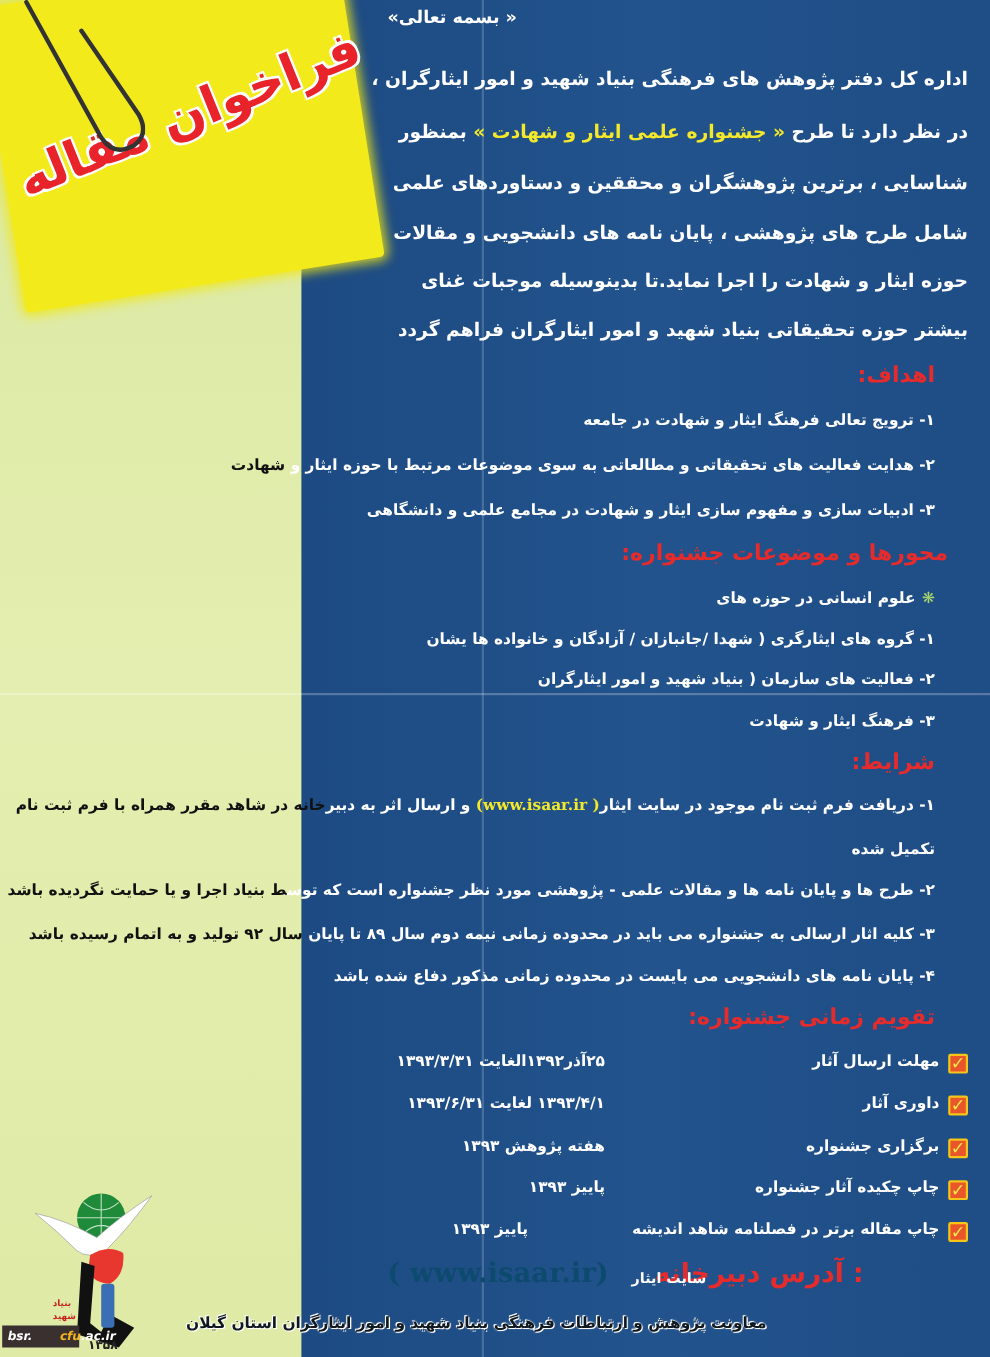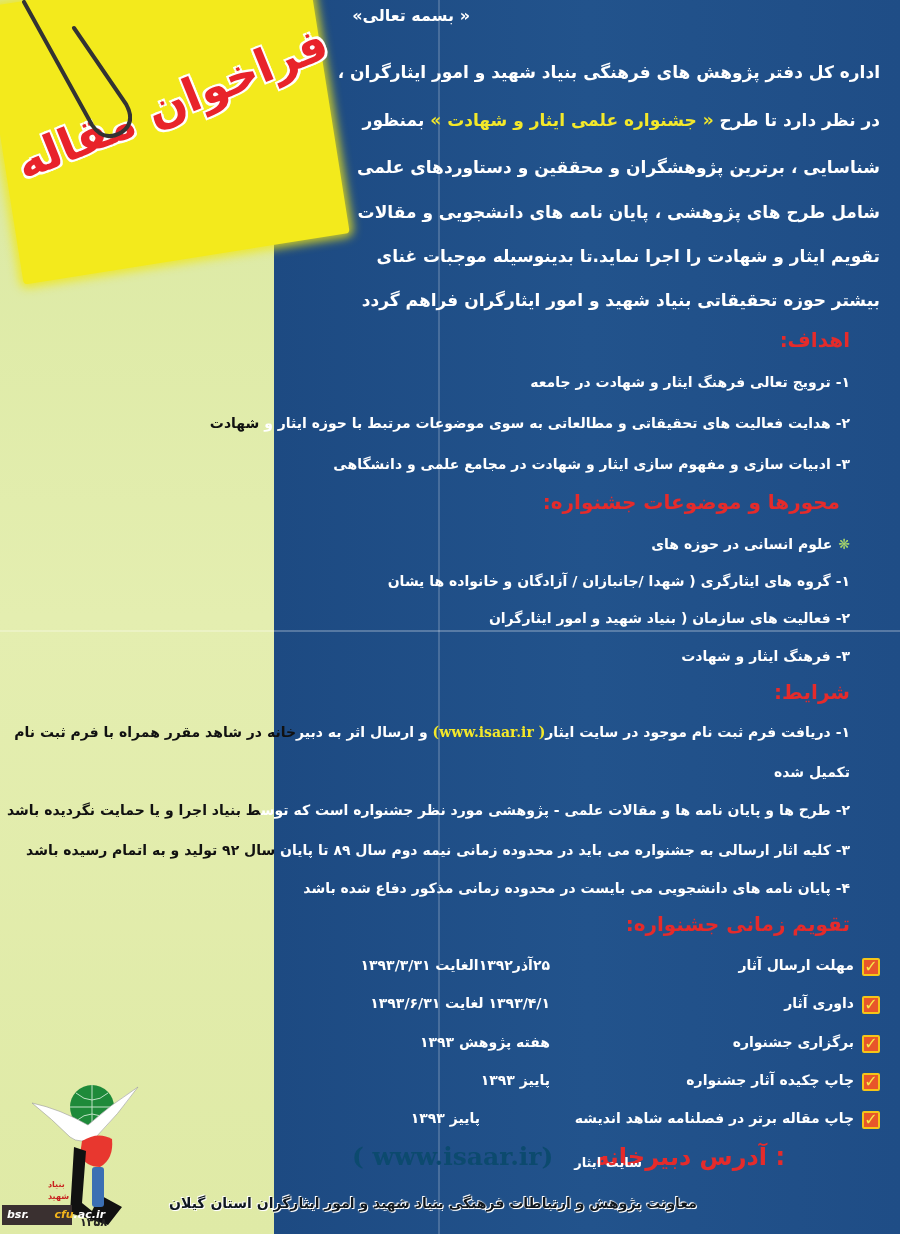--- a/index.html
+++ b/index.html
@@ -98,29 +98,29 @@
 
 <div class="content">
   <div class="line bismillah">« بسمه تعالی»</div>
 
   <div class="line intro" style="top:62px;">اداره کل دفتر پژوهش های فرهنگی بنیاد شهید و امور ایثارگران ،</div>
   <div class="line intro" style="top:110px;">
     <span>در نظر دارد تا طرح </span><span class="highlight">« جشنواره علمی ایثار و شهادت »</span><span> بمنظور</span>
   </div>
   <div class="line intro" style="top:157px;">شناسایی ، برترین پژوهشگران و محققین و دستاوردهای علمی</div>
   <div class="line intro" style="top:202px;">شامل طرح های پژوهشی ، پایان نامه های دانشجویی و مقالات</div>
-  <div class="line intro" style="top:246px;">تقویم ایثار و شهادت را اجرا نماید.تا بدینوسیله موجبات غنای</div>
+  <div class="line intro" style="top:246px;">حوزه ایثار و شهادت را اجرا نماید.تا بدینوسیله موجبات غنای</div>
   <div class="line intro" style="top:290px;">بیشتر حوزه تحقیقاتی بنیاد شهید و امور ایثارگران فراهم گردد</div>
 
   <div class="line heading" style="right:30px; top:328px;">اهداف:</div>
   <div class="line item" style="right:30px; top:374px;">۱- ترویج تعالی فرهنگ ایثار و شهادت در جامعه</div>
   <div class="line item" style="right:30px; top:415px;"><span>۲- هدایت فعالیت های تحقیقاتی و مطالعاتی به سوی موضوعات مرتبط با حوزه ایثار و</span><span class="dark-tail"> شهادت</span></div>
   <div class="line item" style="right:30px; top:456px;">۳- ادبیات سازی و مفهوم سازی ایثار و شهادت در مجامع علمی و دانشگاهی</div>
 
-  <div class="line heading" style="right:40px; top:490px;text-align:center;">محورها و موضوعات جشنواره:</div>
+  <div class="line heading" style="right:18px; top:490px;text-align:center;">محورها و موضوعات جشنواره:</div>
   <div class="line item" style="right:30px; top:536px;"><span class="star">❋</span><span>علوم انسانی در حوزه های</span></div>
   <div class="line item" style="right:30px; top:573px;">۱- گروه های ایثارگری ( شهدا /جانبازان / آزادگان و خانواده ها یشان</div>
   <div class="line item" style="right:30px; top:610px;">۲- فعالیت های سازمان ( بنیاد شهید و امور ایثارگران</div>
   <div class="line item" style="right:30px; top:648px;">۳- فرهنگ ایثار و شهادت</div>
 
   <div class="line heading" style="right:30px; top:680px;">شرایط:</div>
   <div class="line item" style="right:30px; top:724px;"><span>۱- دریافت فرم ثبت نام موجود در سایت ایثار</span><span class="highlight" style="direction:ltr; unicode-bidi:embed; font-family:'DejaVu Serif', serif;">(www.isaar.ir )</span><span> و ارسال اثر به دبیر</span><span class="dark-tail">خانه در شاهد مقرر همراه با فرم ثبت نام</span></div>
   <div class="line item" style="right:30px; top:764px;">تکمیل شده</div>
   <div class="line item" style="right:30px; top:802px;"><span>۲- طرح ها و پایان نامه ها و مقالات علمی - پژوهشی مورد نظر جشنواره است که توس</span><span class="dark-tail">ط بنیاد اجرا و یا حمایت نگردیده باشد</span></div>
   <div class="line item" style="right:30px; top:842px;"><span>۳- کلیه اثار ارسالی به جشنواره می باید در محدوده زمانی نیمه دوم سال ۸۹ تا پایان </span><span class="dark-tail">سال ۹۲ تولید و به اتمام رسیده باشد</span></div>

